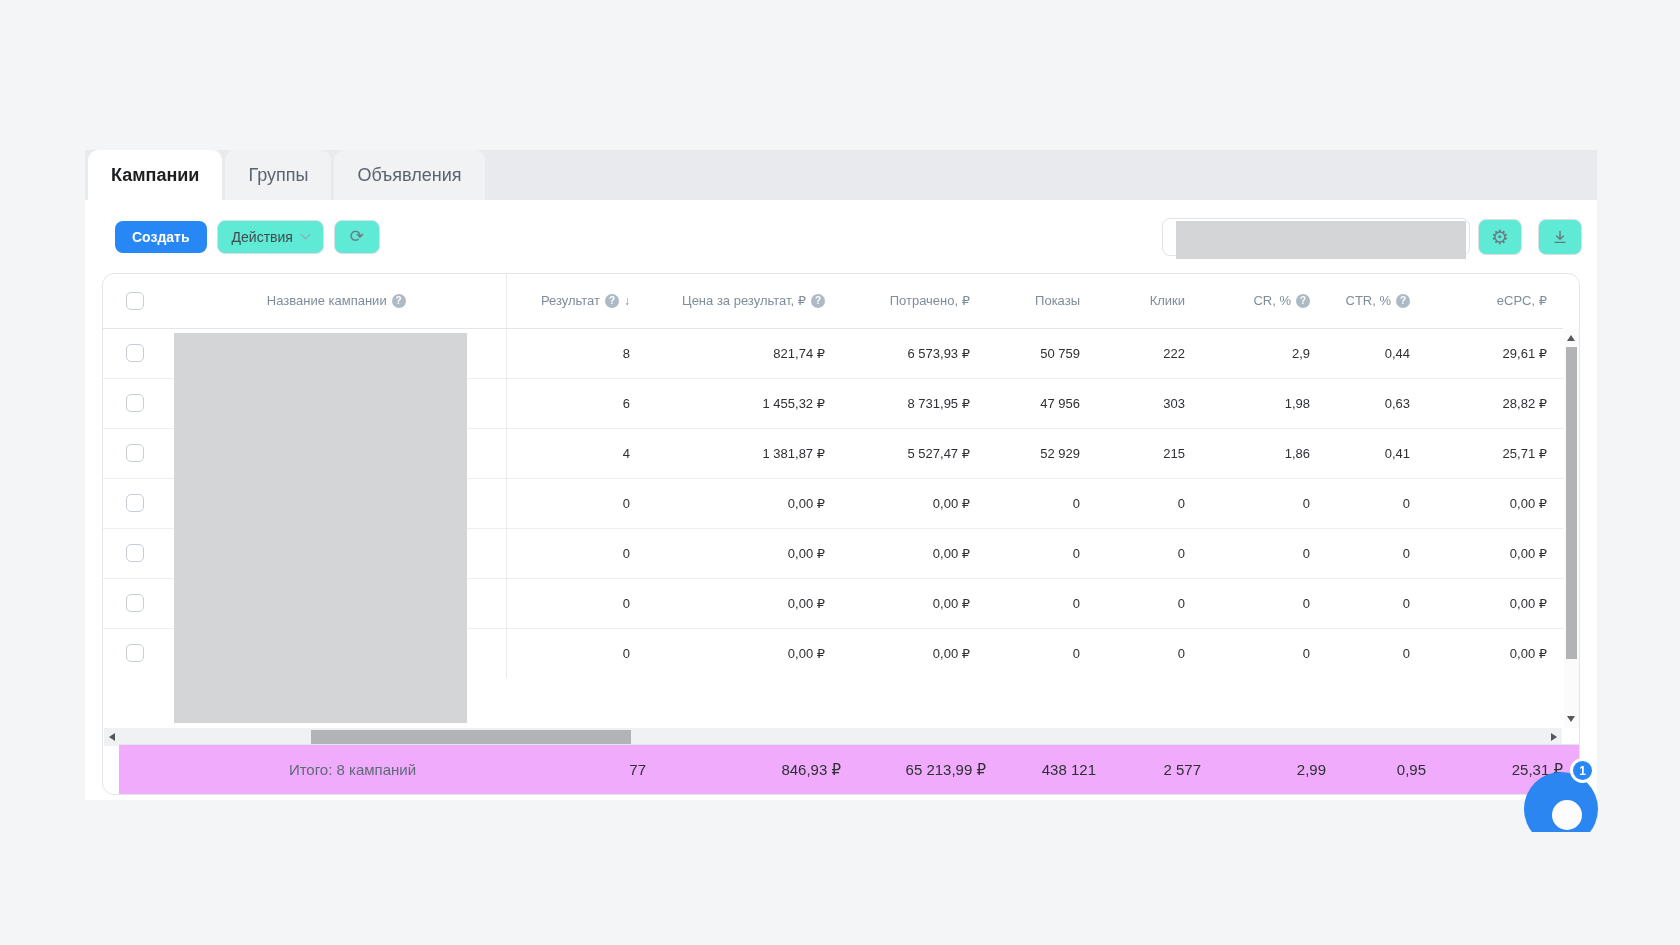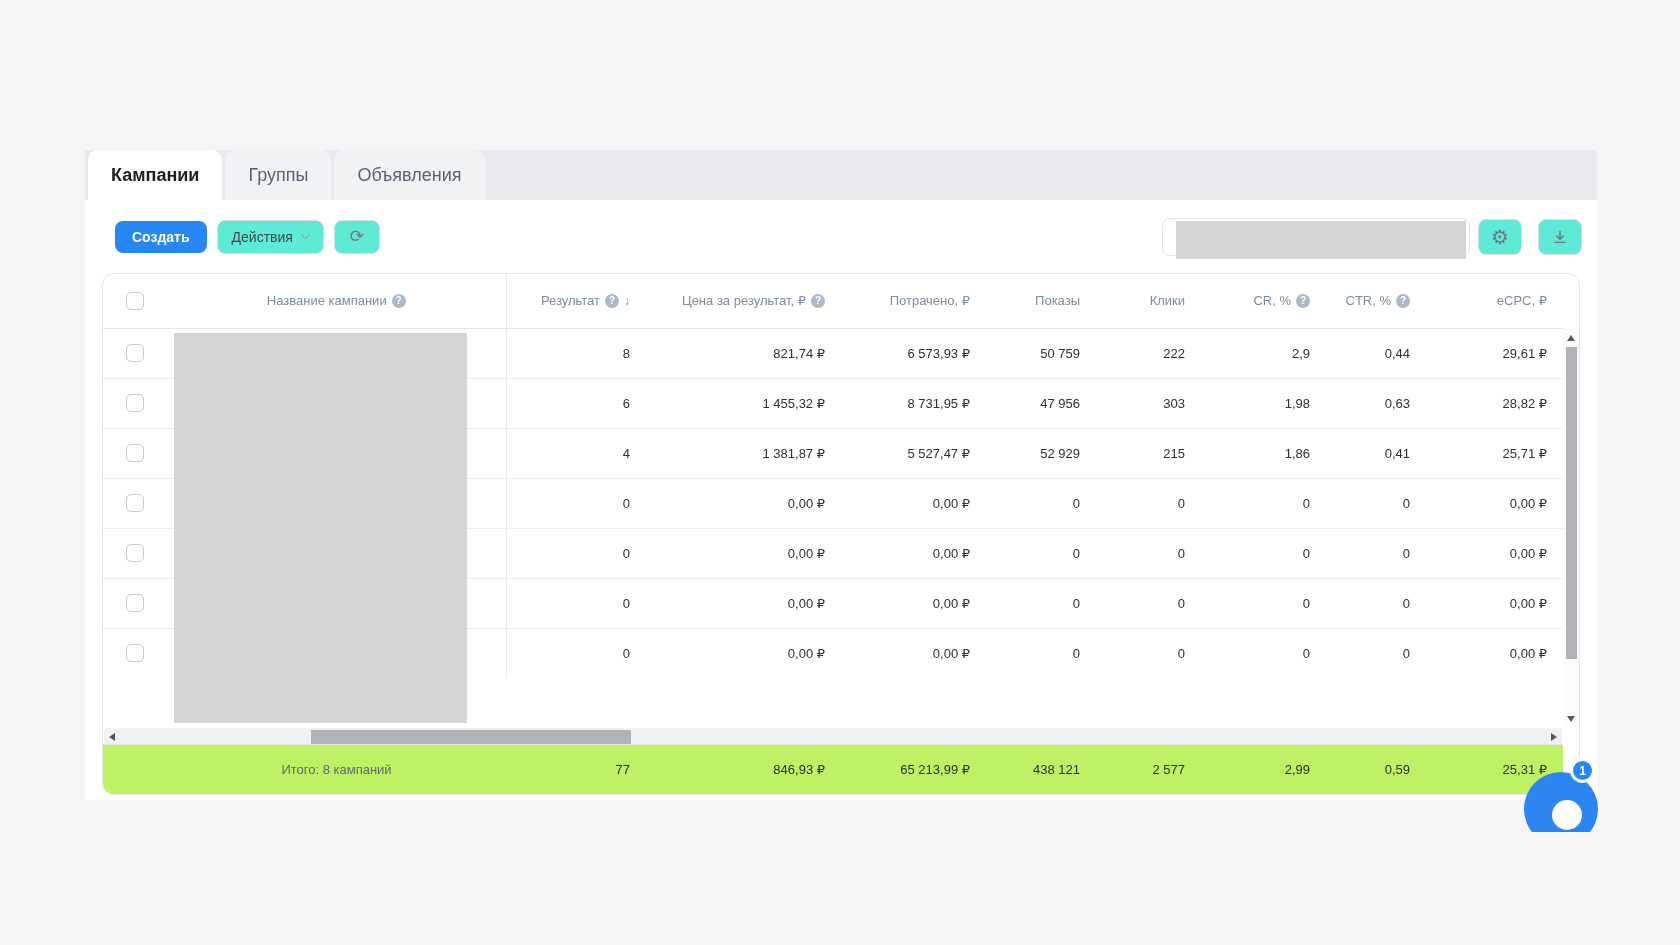--- a/index.html
+++ b/index.html
@@ -65,23 +65,23 @@
   .tri-down { left:3px; bottom:6px; border-left:4.5px solid transparent; border-right:4.5px solid transparent;
     border-top:6px solid #55585c; }
   .hscroll { position:absolute; left:1px; top:454px; width:1458px; height:18px; background:#f0f1f3; }
   .hthumb { position:absolute; left:207px; top:2px; width:320px; height:14px; background:#b2b3b6; }
   .tri-left { left:5px; top:5px; border-top:4.5px solid transparent; border-bottom:4.5px solid transparent;
     border-right:6px solid #55585c; }
   .tri-right { right:5px; top:5px; border-top:4.5px solid transparent; border-bottom:4.5px solid transparent;
     border-left:6px solid #55585c; }
 
   
-  .totals { position:absolute; left:0; bottom:0; width:1460px; height:50px; border-top:1px solid #e3e6e9;
+  .totals { position:absolute; left:16px; bottom:0; width:1460px; height:50px; border-top:1px solid #e3e6e9;
     display:grid; grid-template-columns:64px 339px 140px 195px 145px 110px 105px 125px 100px 137px;
-    align-items:center; font-size:13px; background:#bef264; }
+    align-items:center; font-size:15px; background:#f0abfc; }
   .totals .num { color:#2e3033; }
   .totals-label { text-align:center; color:#5e6a76; }
 
   
   .chat { position:absolute; left:1524px; top:766px; width:82px; height:80px; }
   .bubble-clip { position:absolute; left:0; top:0; width:82px; height:66px; overflow:hidden; }
   .bubble { position:absolute; left:0; top:6px; width:74px; height:74px; background:#2b86f2; border-radius:50%; }
   .bubble-hole { position:absolute; left:28px; top:34px; width:30px; height:30px; background:#fdfdfd; border-radius:50%; }
   .badge { position:absolute; left:46px; top:-8px; width:25px; height:25px; background:#2787f5;
     border:3px solid #fff; border-radius:50%; color:#fff; font-size:12px; font-weight:700;
@@ -299,21 +299,21 @@
 
     <div class="totals">
       <div></div>
       <div class="totals-label">Итого: 8 кампаний</div>
       <div class="num">77</div>
       <div class="num">846,93 ₽</div>
       <div class="num">65 213,99 ₽</div>
       <div class="num">438 121</div>
       <div class="num">2 577</div>
       <div class="num">2,99</div>
-      <div class="num">0,59</div>
+      <div class="num">0,95</div>
       <div class="num">25,31 ₽</div>
     </div>
   </div>
 </div>
 
 <div class="chat">
   <div class="bubble-clip">
     <div class="bubble"></div>
     <div class="bubble-hole"></div>
   </div>

